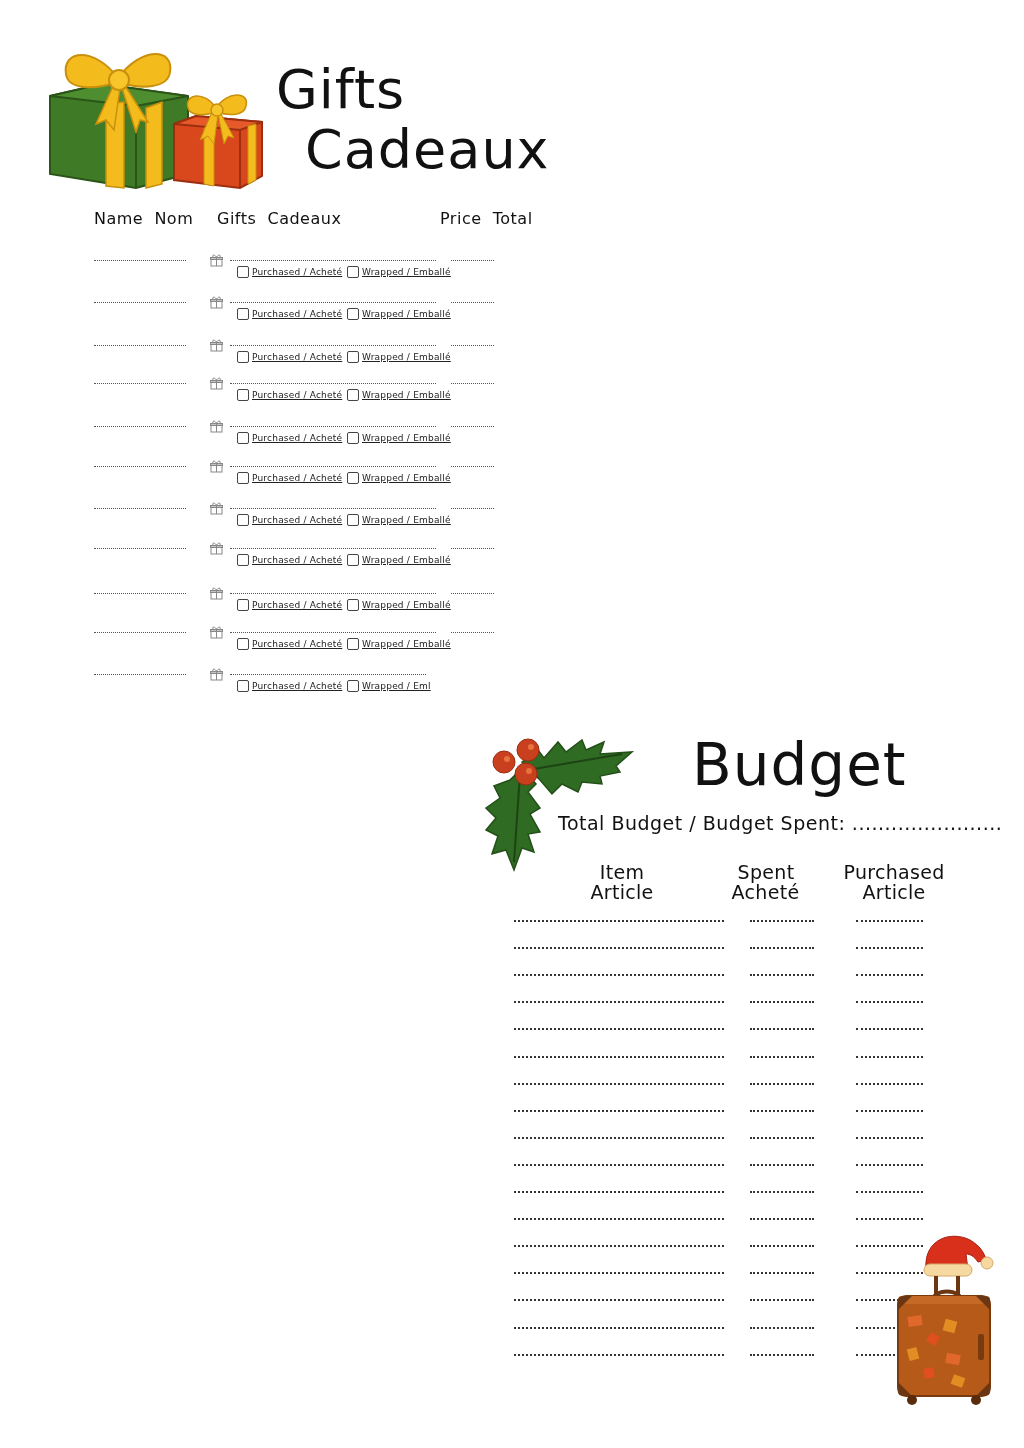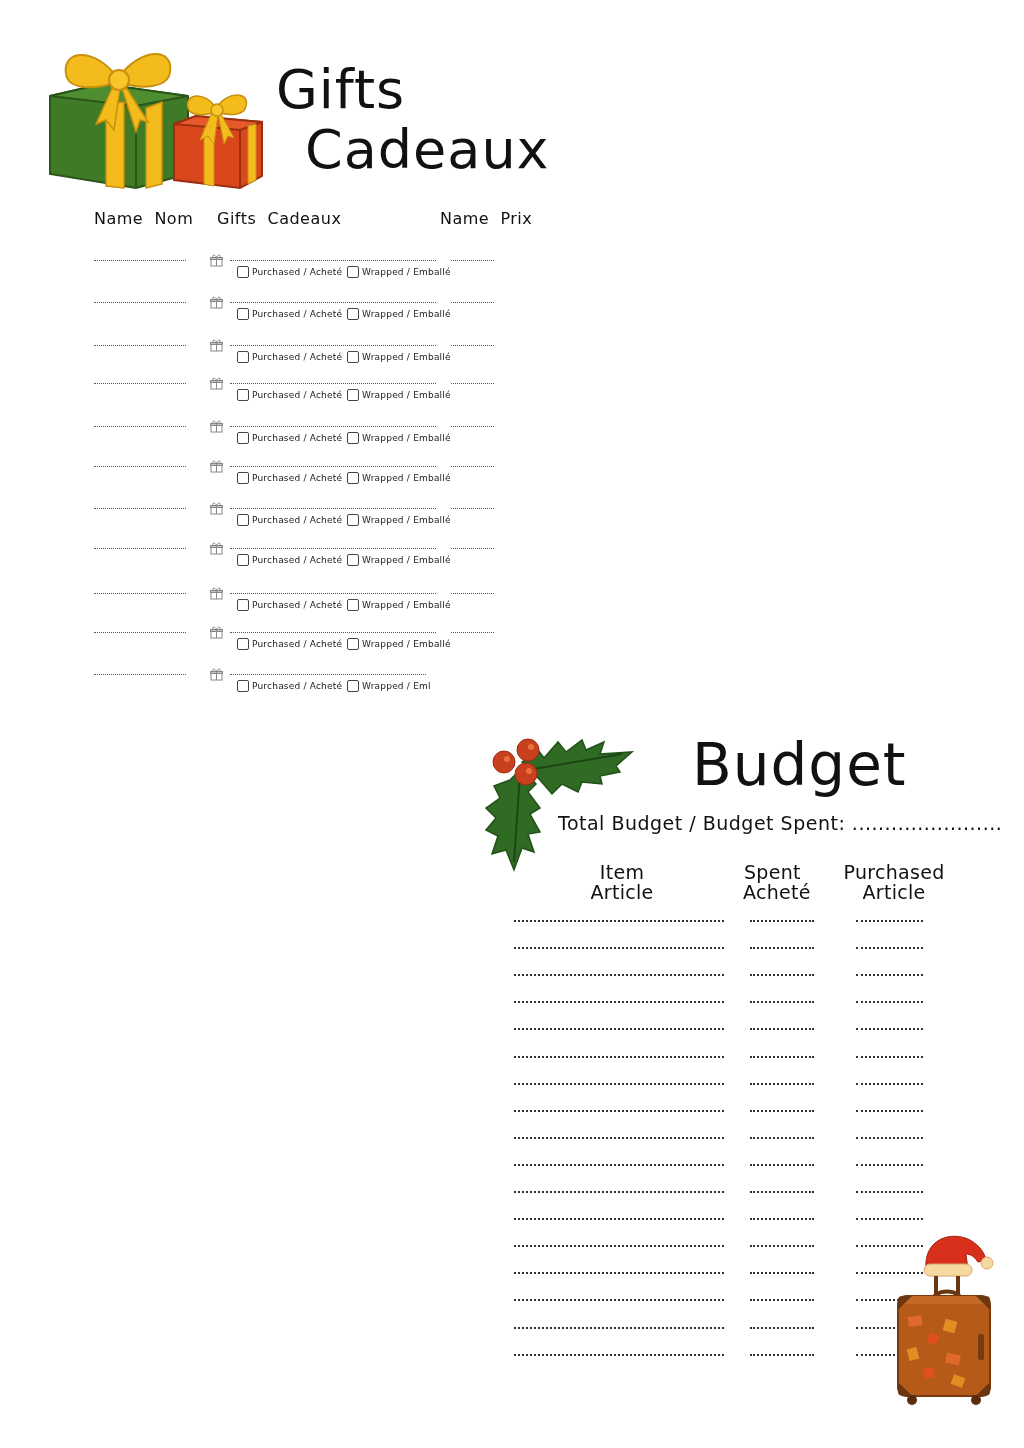--- a/index.html
+++ b/index.html
@@ -9,21 +9,21 @@
   .dots { position: absolute; border-bottom: 1.2px dotted #555; height: 0; }
   .dots.dark { border-bottom: 2px dotted #333; }
 
   
   .title-gifts { left: 276px; top: 58px; font-size: 54px; line-height: 64px; font-weight: 400; letter-spacing: 1px; }
   .title-cadeaux { left: 305px; top: 118px; font-size: 54px; line-height: 64px; font-weight: 400; letter-spacing: 1px; }
   .col-head { top: 208px; font-size: 16px; line-height: 22px; letter-spacing: 0.5px; }
 
   .gift-icon-sm { position: absolute; width: 13px; height: 13px; }
   .cb { position: absolute; width: 12px; height: 12px; border: 1px solid #444; border-radius: 2px; background: #fff; box-sizing: border-box; }
-  .cb-label { position: absolute; font-size: 9px; line-height: 12px; white-space: nowrap; color: #222; letter-spacing: 0.2px; }
+  .cb-label { position: absolute; font-size: 9px; line-height: 12px; white-space: nowrap; color: #222; letter-spacing: 0.2px; text-decoration: underline; }
 
   
   .budget-title { left: 692px; top: 730px; font-size: 58px; line-height: 70px; letter-spacing: 1px; }
   .budget-total { left: 558px; top: 810px; font-size: 19px; line-height: 26px; letter-spacing: 0.5px; white-space: nowrap; }
   .bh { font-size: 19px; line-height: 20px; text-align: center; letter-spacing: 0.3px; }
 </style>
 </head>
 <body>
 
 <svg class="abs" style="left:44px;top:44px" width="222" height="148" viewBox="0 0 222 148">
@@ -52,21 +52,21 @@
   <path d="M168,68 L156,96 L164,92 L170,100 L174,70 Z" fill="#f3bb1c" stroke="#c9900d" stroke-width="1"></path>
   <path d="M176,68 L190,94 L184,92 L180,100 L174,70 Z" fill="#f3bb1c" stroke="#c9900d" stroke-width="1"></path>
   <circle cx="173" cy="66" r="6" fill="#f6c62a" stroke="#c9900d" stroke-width="1.5"></circle>
 </svg>
 
 <div class="abs title-gifts">Gifts</div>
 <div class="abs title-cadeaux">Cadeaux</div>
 
 <div class="abs col-head" style="left:94px;white-space:pre">Name  Nom</div>
 <div class="abs col-head" style="left:217px;white-space:pre">Gifts  Cadeaux</div>
-<div class="abs col-head" style="left:440px;white-space:pre">Name  Prix</div>
+<div class="abs col-head" style="left:440px;white-space:pre">Price  Total</div>
 
 <div id="gift-rows">
     <div>
       <div class="dots" style="left:94px;top:260px;width:92px"></div>
       <span class="gift-icon-sm" style="left:210px;top:252px"><svg width="13" height="13" viewBox="0 0 13 13">
           <rect x="1" y="5" width="11" height="7" fill="none" stroke="#888" stroke-width="1"></rect>
           <rect x="0.5" y="3.5" width="12" height="2" fill="none" stroke="#888" stroke-width="1"></rect>
           <line x1="6.5" y1="3" x2="6.5" y2="12" stroke="#888"></line>
           <path d="M6.5,3 C4,0 2,1 3,3 M6.5,3 C9,0 11,1 10,3" fill="none" stroke="#888"></path>
         </svg></span>
@@ -244,21 +244,21 @@
   <circle cx="47" cy="39" r="3" fill="#e8723e"></circle>
 </svg>
 
 <div class="abs budget-title">Budget</div>
 <div class="abs budget-total">Total Budget / Budget Spent: .......................</div>
 
 <div class="abs bh" style="left:576px;top:862px;width:92px">
   <div>Item</div>
   <div>Article</div>
 </div>
-<div class="abs bh" style="left:736px;top:862px;width:92px;text-align:left">
+<div class="abs bh" style="left:716px;top:862px;width:92px;text-align:center">
   <div style="padding-left:8px">Spent</div>
   <div style="padding-left:7px">Acheté</div>
 </div>
 <div class="abs bh" style="left:842px;top:862px;width:104px">
   <div>Purchased</div>
   <div>Article</div>
 </div>
 
 <div id="budget-rows">
     <div>

